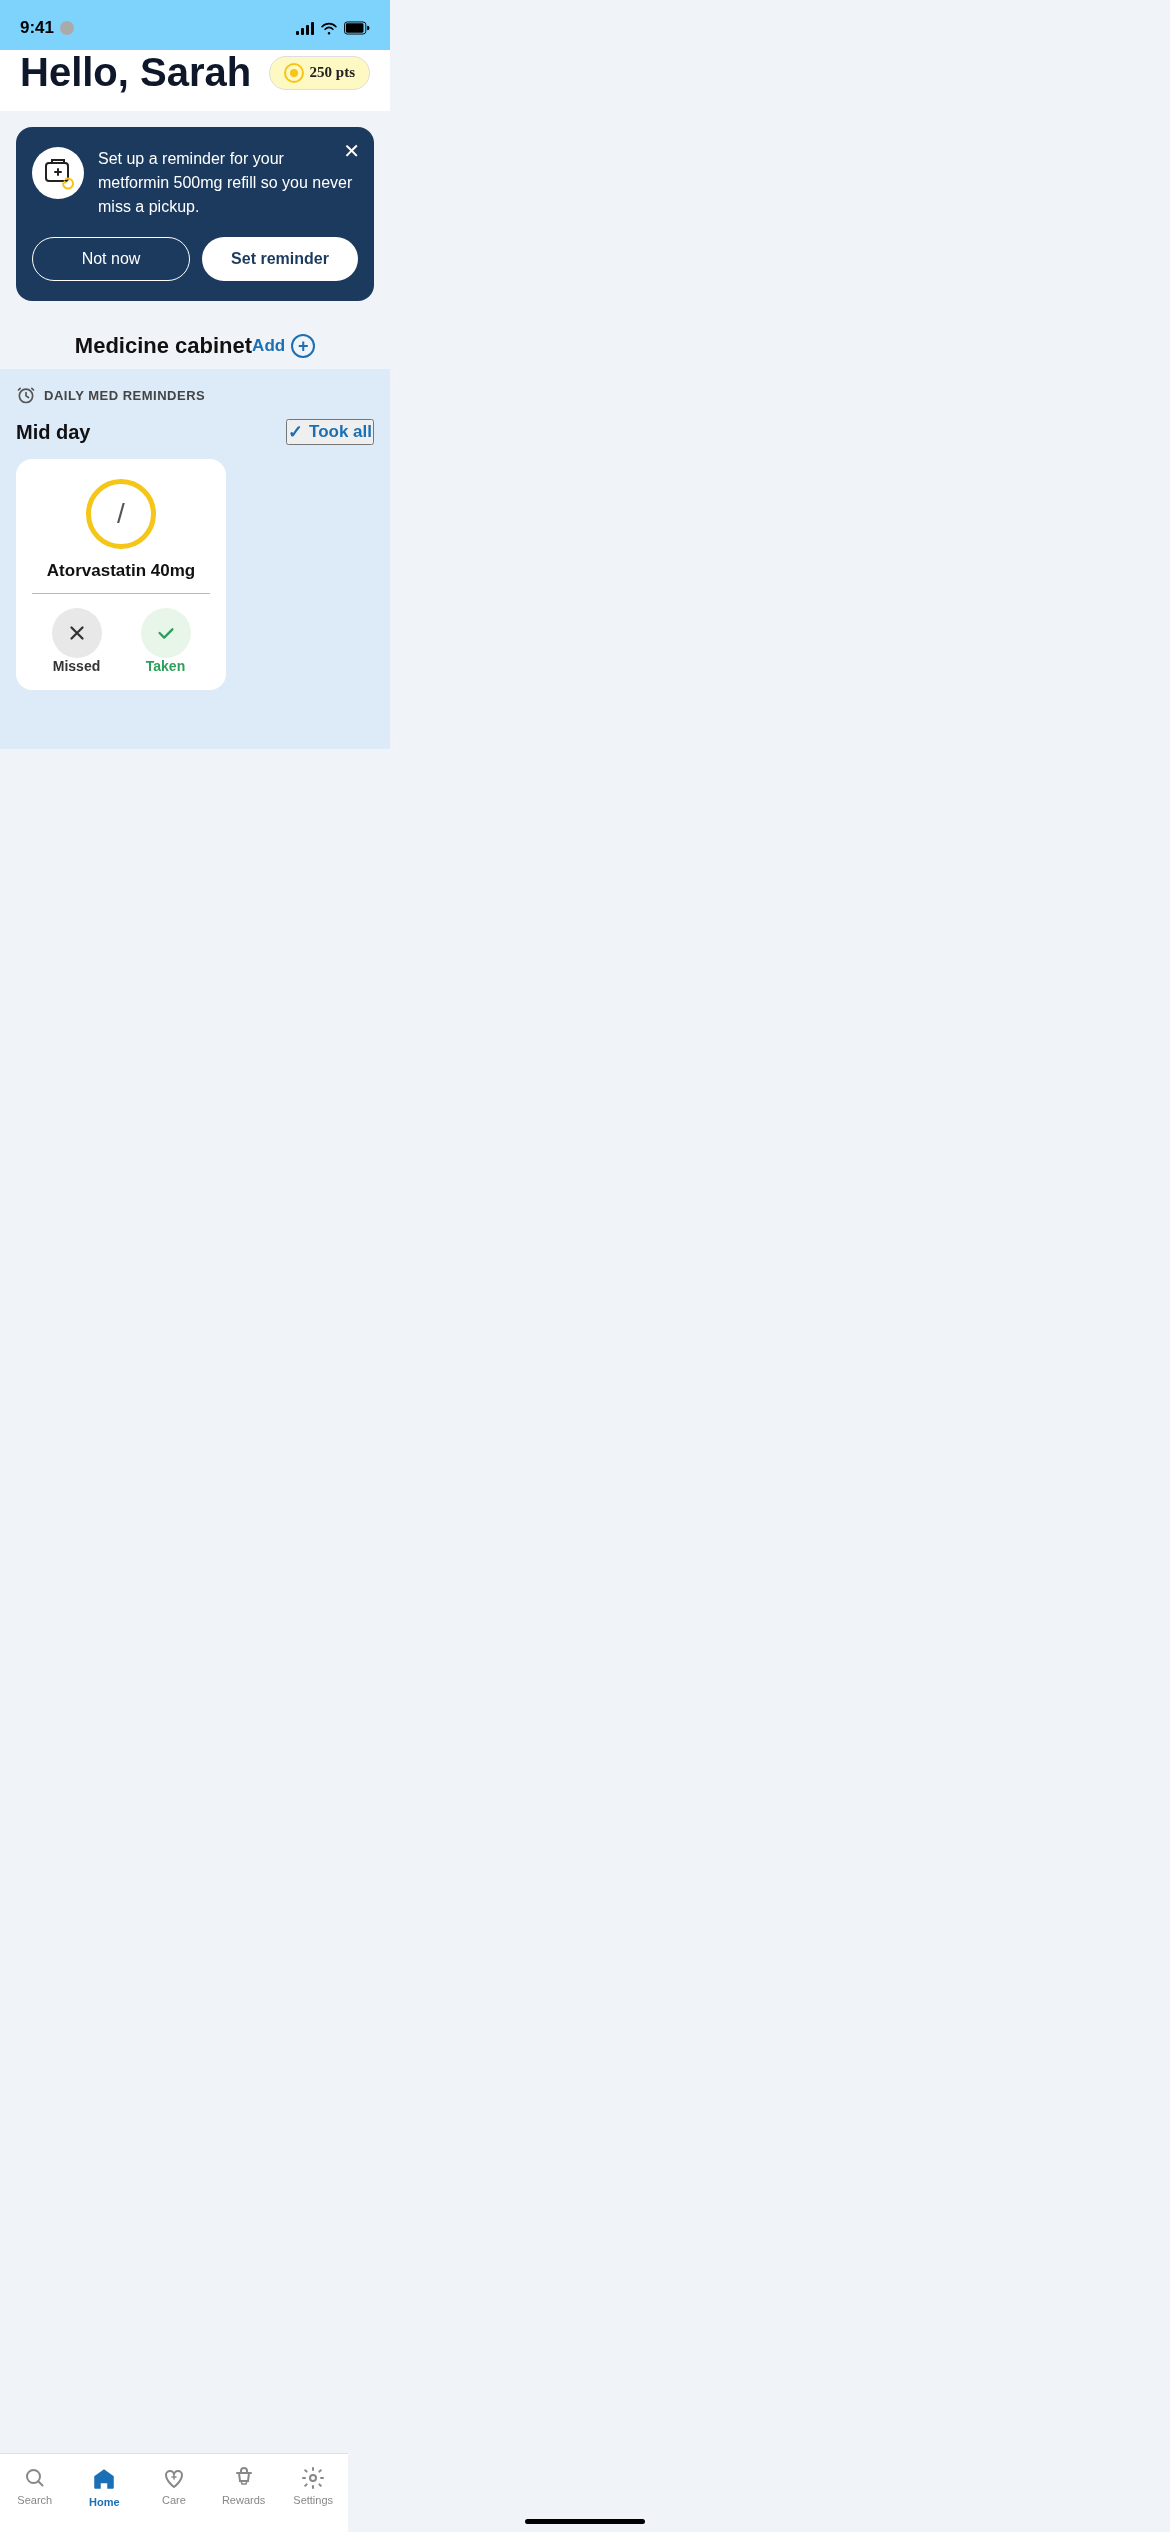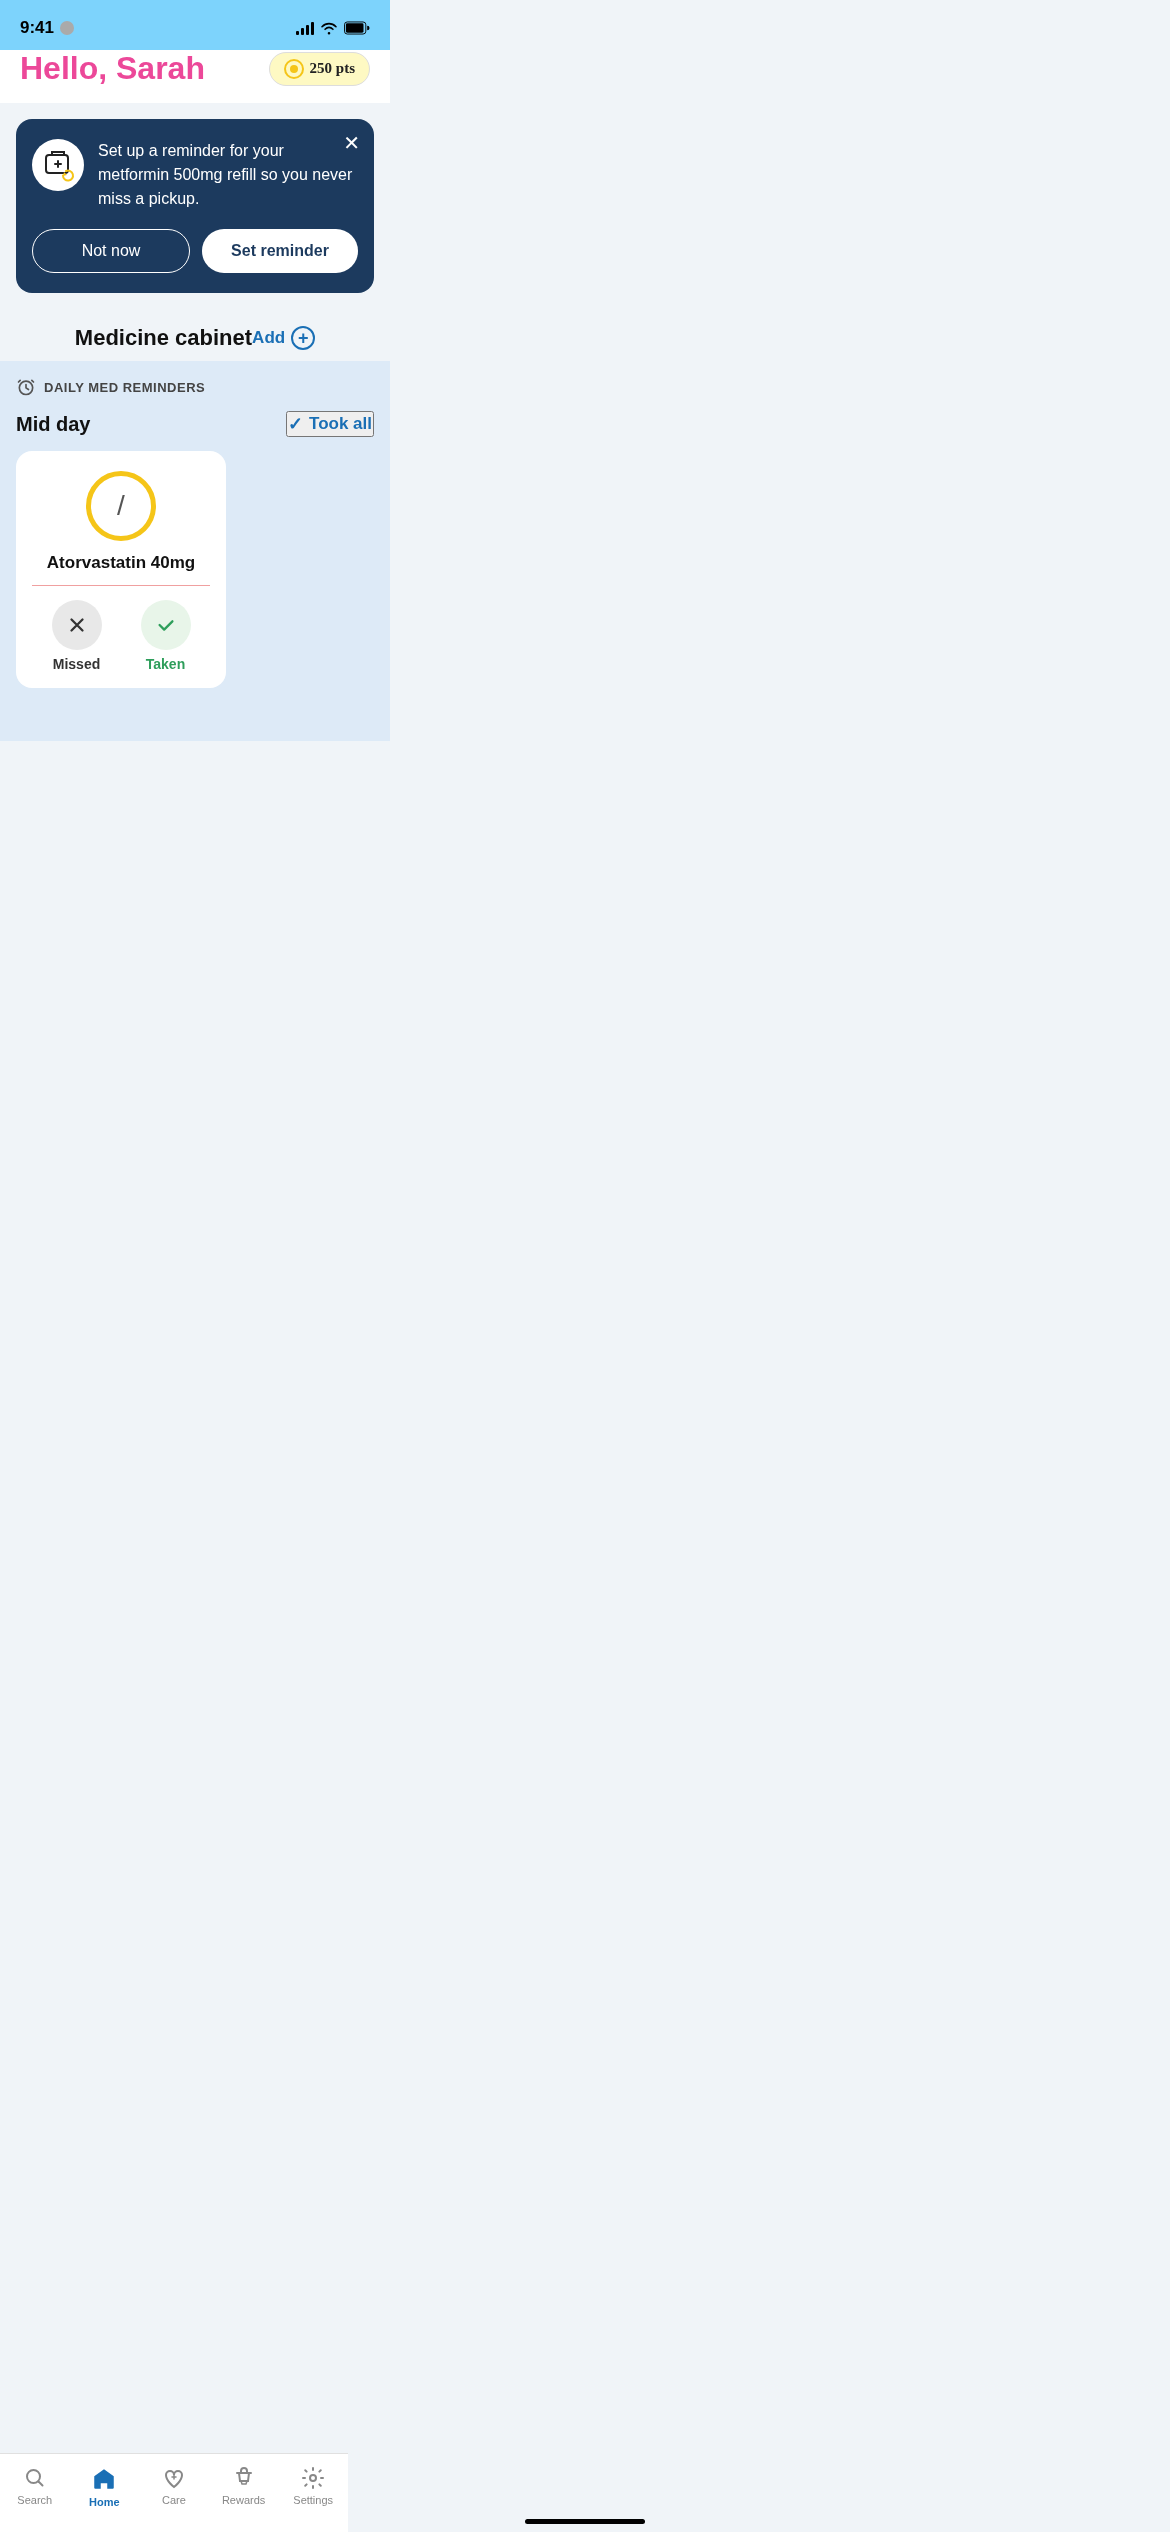--- a/index.html
+++ b/index.html
@@ -86,23 +86,23 @@
       font-weight: 700;
       color: #1a6fb5;
       letter-spacing: 0.5px;
     }
     .header-row {
       display: flex;
       justify-content: space-between;
       align-items: center;
     }
     .greeting {
-      font-size: 32px;
+      font-size: 40px;
       font-weight: 700;
-      color: #ec4899;
+      color: #0f172a;
     }
     .points-badge {
       display: flex;
       align-items: center;
       gap: 6px;
       background: #fef9c3;
       border: 1.5px solid #ddd;
       border-radius: 20px;
       padding: 6px 14px;
       font-family: Liberation Serif, serif;
@@ -321,21 +321,20 @@
     }
     .medicine-actions {
       display: flex;
       justify-content: space-around;
       align-items: center;
     }
     .action-item {
       display: flex;
       flex-direction: column;
       align-items: center;
-      gap: 6px;
       cursor: pointer;
     }
     .action-circle-missed {
       width: 50px;
       height: 50px;
       background: #e8e8e8;
       border-radius: 50%;
       display: flex;
       align-items: center;
       justify-content: center;

